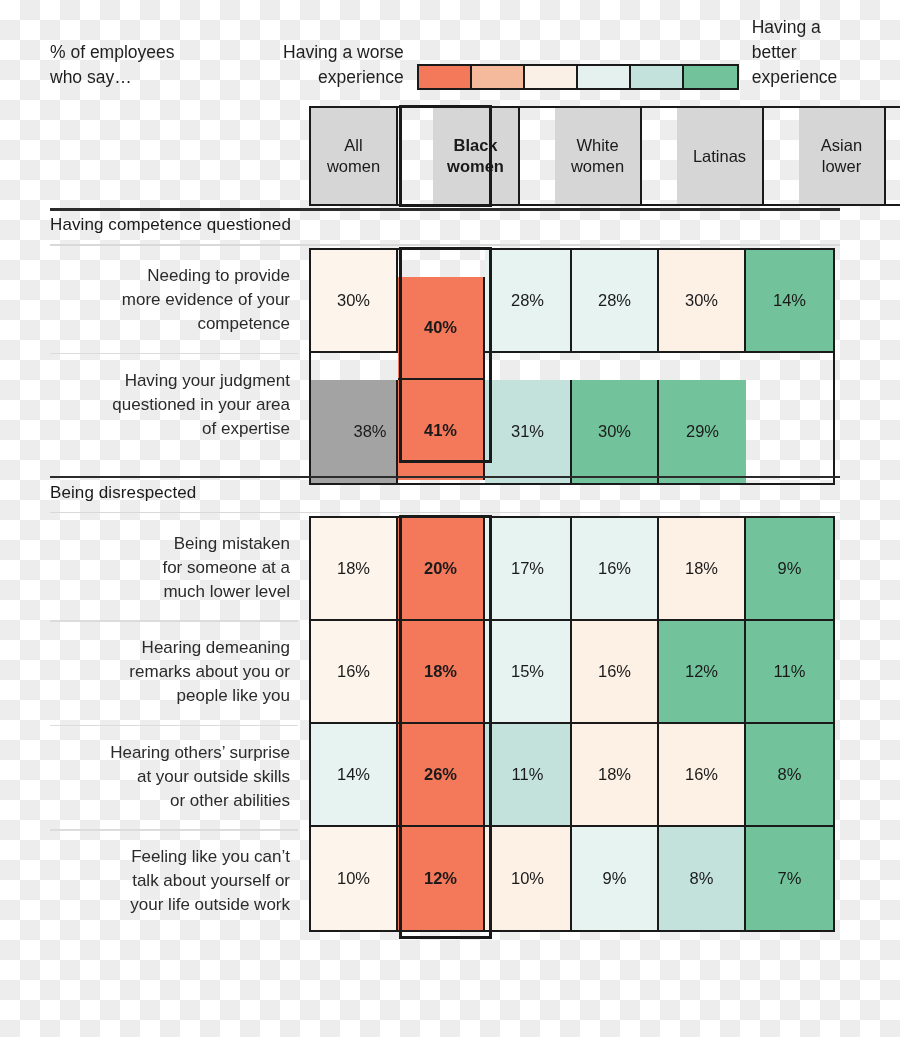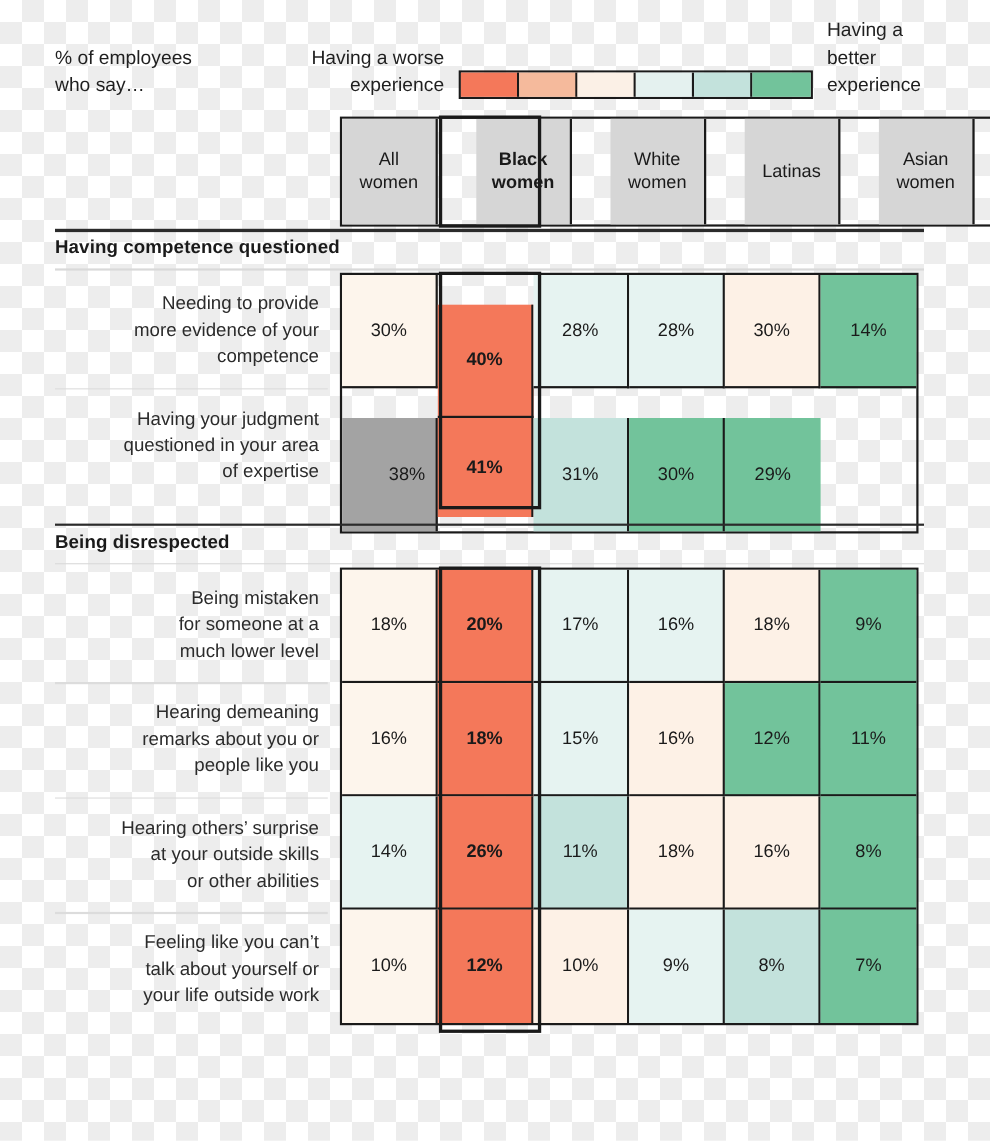--- a/index.html
+++ b/index.html
@@ -99,21 +99,21 @@
     color: #1a1a1a;
   }
   .col-header:last-child { border-right: none; }
   .col-header.emph { font-weight: bold; }
 
   
   .section-title {
     position: absolute;
     left: 50px;
     font-size: 17px;
-    font-weight: bold;
+    font-weight: normal;
     color: #1a1a1a;
     letter-spacing: 0.1px;
   }
   .rule-dark {
     position: absolute;
     left: 50px;
     width: 790px;
     height: 2.5px;
     background: #2b2b2b;
   }
@@ -201,21 +201,21 @@
 
   <div class="col-header-row" id="col-header-row">
       <div class="col-header">All
 women</div>
       <div class="col-header emph">Black
 women</div>
       <div class="col-header">White
 women</div>
       <div class="col-header">Latinas</div>
       <div class="col-header">Asian
-women</div>
+lower</div>
       <div class="col-header">All men</div>
     </div>
 
   <div id="body-layer">
       <div class="rule-dark" style="top: 208px;"></div>
       <div class="section-title" style="top: 215px;">Having competence questioned</div>
       <div class="rule-light" style="top: 244px;"></div>
       <div class="row-label" style="top: 248px; margin-top: 0px; height: 104px;">Needing to provide
 more evidence of your
 competence</div>
@@ -227,21 +227,21 @@
         <div class="grid-row">
           <div class="cell" style="background: rgb(253, 245, 236); height: 103px;">30%</div>
           <div class="cell emph" style="background: rgb(244, 120, 90); height: 103px; margin-top: 27px;">40%</div>
           <div class="cell" style="background: rgb(230, 243, 241); height: 103px;">28%</div>
           <div class="cell" style="background: rgb(230, 243, 241); height: 103px;">28%</div>
           <div class="cell" style="background: rgb(253, 241, 230); height: 103px;">30%</div>
           <div class="cell" style="background: rgb(114, 195, 155); height: 103px;">14%</div>
         </div>
         <div class="grid-row">
           <div class="cell" style="background: #a3a3a3; height: 103px; padding-left: 33px;">38%</div>
-          <div class="cell emph" style="background: rgb(244, 120, 90); height: 90px;">41%</div>
+          <div class="cell emph" style="background: rgb(244, 120, 90); height: 100px;">41%</div>
           <div class="cell" style="background: rgb(195, 226, 220); height: 103px;">31%</div>
           <div class="cell" style="background: rgb(114, 195, 155); height: 103px;">30%</div>
           <div class="cell" style="background: rgb(114, 195, 155); height: 103px;">29%</div>
         </div>
       </div>
       <div class="rule-dark" style="top: 475.5px;"></div>
       <div class="section-title" style="top: 482.5px;">Being disrespected</div>
       <div class="rule-light" style="top: 511.5px;"></div>
       <div class="row-label" style="top: 515.5px; margin-top: 0px; height: 104px;">Being mistaken
 for someone at a

